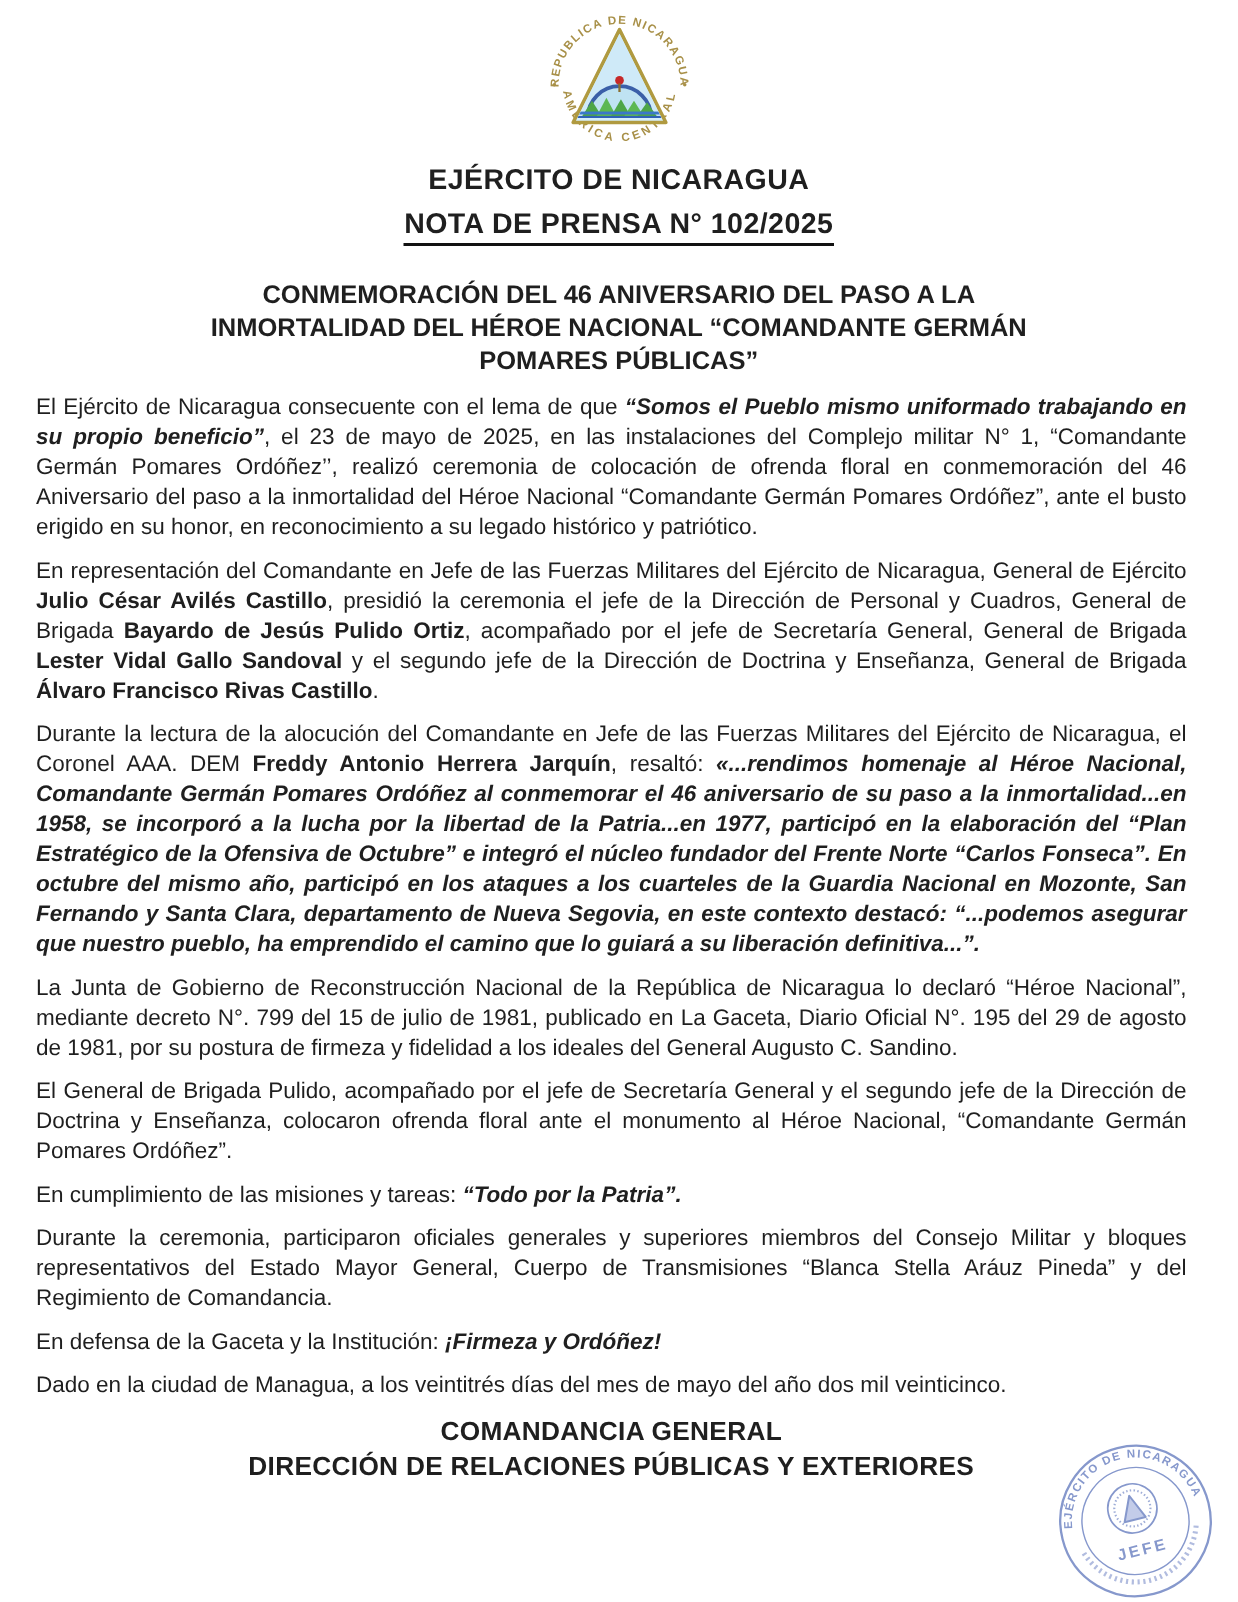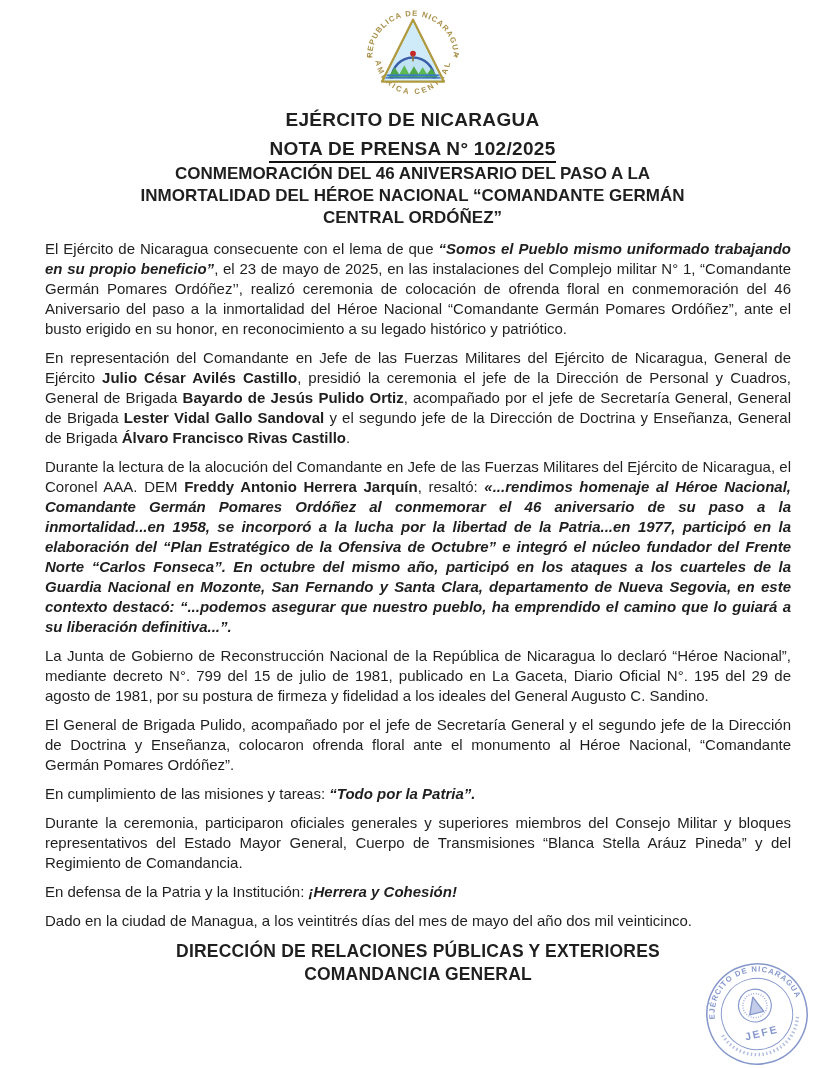--- a/index.html
+++ b/index.html
@@ -30,23 +30,23 @@
   }
   .doc-number-wrap { margin-top: 7px; }
   .doc-number {
     display: inline-block;
     font-size: 19px;
     font-weight: bold;
     letter-spacing: 0.3px;
     border-bottom: 2.5px solid #111;
     padding-bottom: 1px;
   }
-  .title-block { margin-top: 0; font-size: 17px; font-weight: bold; line-height: 22px; }
+  .title-block { margin-top: 22px; font-size: 17px; font-weight: bold; line-height: 22px; }
   .title-line { white-space: nowrap; }
-  .content { padding: 10px 34px 0 45px; }
+  .content { padding: 10px 34px 0 24px; }
   .body-para {
     font-size: 15px;
     line-height: 20px;
     text-align: justify;
     margin: 0 0 9px 0;
   }
   .rb  { font-weight: bold; }
   .rbi { font-weight: bold; font-style: italic; }
   .footer { text-align: center; margin-top: 3px; }
   .footer-line {
@@ -113,48 +113,48 @@
 
     <div class="org-name">EJÉRCITO DE NICARAGUA</div>
 
     <div class="doc-number-wrap">
       <span class="doc-number">NOTA DE PRENSA N° 102/2025</span>
     </div>
 
     <div class="title-block">
       <div class="title-line">CONMEMORACIÓN DEL 46 ANIVERSARIO DEL PASO A LA</div>
       <div class="title-line">INMORTALIDAD DEL HÉROE NACIONAL “COMANDANTE GERMÁN</div>
-      <div class="title-line">CENTRAL ORDÓÑEZ”</div>
+      <div class="title-line">POMARES PÚBLICAS”</div>
     </div>
   </div>
 
   <div class="content">
 
     <p class="body-para"><span>El Ejército de Nicaragua consecuente con el lema de que </span><span class="rbi">“Somos el Pueblo mismo uniformado trabajando en su propio beneficio”</span><span>, el 23 de mayo de 2025, en las instalaciones del Complejo militar N° 1, “Comandante Germán Pomares Ordóñez’’, realizó ceremonia de colocación de ofrenda floral en conmemoración del 46 Aniversario del paso a la inmortalidad del Héroe Nacional “Comandante Germán Pomares Ordóñez”, ante el busto erigido en su honor, en reconocimiento a su legado histórico y patriótico.</span></p>
 
     <p class="body-para"><span>En representación del Comandante en Jefe de las Fuerzas Militares del Ejército de Nicaragua, General de Ejército </span><span class="rb">Julio César Avilés Castillo</span><span>, presidió la ceremonia el jefe de la Dirección de Personal y Cuadros, General de Brigada </span><span class="rb">Bayardo de Jesús Pulido Ortiz</span><span>, acompañado por el jefe de Secretaría General, General de Brigada </span><span class="rb">Lester Vidal Gallo Sandoval</span><span> y el segundo jefe de la Dirección de Doctrina y Enseñanza, General de Brigada </span><span class="rb">Álvaro Francisco Rivas Castillo</span><span>.</span></p>
 
     <p class="body-para"><span>Durante la lectura de la alocución del Comandante en Jefe de las Fuerzas Militares del Ejército de Nicaragua, el Coronel AAA. DEM </span><span class="rb">Freddy Antonio Herrera Jarquín</span><span>, resaltó: </span><span class="rbi">«...rendimos homenaje al Héroe Nacional, Comandante Germán Pomares Ordóñez al conmemorar el 46 aniversario de su paso a la inmortalidad...en 1958, se incorporó a la lucha por la libertad de la Patria...en 1977, participó en la elaboración del “Plan Estratégico de la Ofensiva de Octubre” e integró el núcleo fundador del Frente Norte “Carlos Fonseca”. En octubre del mismo año, participó en los ataques a los cuarteles de la Guardia Nacional en Mozonte, San Fernando y Santa Clara, departamento de Nueva Segovia, en este contexto destacó: “...podemos asegurar que nuestro pueblo, ha emprendido el camino que lo guiará a su liberación definitiva...”.</span></p>
 
     <p class="body-para"><span>La Junta de Gobierno de Reconstrucción Nacional de la República de Nicaragua lo declaró “Héroe Nacional”, mediante decreto N°. 799 del 15 de julio de 1981, publicado en La Gaceta, Diario Oficial N°. 195 del 29 de agosto de 1981, por su postura de firmeza y fidelidad a los ideales del General Augusto C. Sandino.</span></p>
 
     <p class="body-para"><span>El General de Brigada Pulido, acompañado por el jefe de Secretaría General y el segundo jefe de la Dirección de Doctrina y Enseñanza, colocaron ofrenda floral ante el monumento al Héroe Nacional, “Comandante Germán Pomares Ordóñez”.</span></p>
 
 
     <p class="body-para"><span>En cumplimiento de las misiones y tareas: </span><span class="rbi">“Todo por la Patria”.</span></p>
 
     <p class="body-para"><span>Durante la ceremonia, participaron oficiales generales y superiores miembros del Consejo Militar y bloques representativos del Estado Mayor General, Cuerpo de Transmisiones “Blanca Stella Aráuz Pineda” y del Regimiento de Comandancia.</span></p>
 
-    <p class="body-para"><span>En defensa de la Patria y la Institución: </span><span class="rbi">¡Herrera y Cohesión!</span></p>
+    <p class="body-para"><span>En defensa de la Gaceta y la Institución: </span><span class="rbi">¡Firmeza y Ordóñez!</span></p>
 
     <p class="body-para"><span>Dado en la ciudad de Managua, a los veintitrés días del mes de mayo del año dos mil veinticinco.</span></p>
 
     <div class="footer">
+      <div class="footer-line">COMANDANCIA GENERAL</div>
       <div class="footer-line">DIRECCIÓN DE RELACIONES PÚBLICAS Y EXTERIORES</div>
-      <div class="footer-line">COMANDANCIA GENERAL</div>
     </div>
   </div>
 
   <div class="stamp">
     <svg viewBox="0 0 110 110" width="112" height="106" aria-hidden="true">
       <defs>
         <path id="stampArcTop" d="M 18.9,80.2 A 44,44 0 1 1 91.1,80.2"></path>
       </defs>
       <circle cx="55" cy="55" r="52" fill="none" stroke="currentColor" stroke-width="1.6"></circle>
       <circle cx="55" cy="55" r="37" fill="none" stroke="currentColor" stroke-width="1"></circle>

